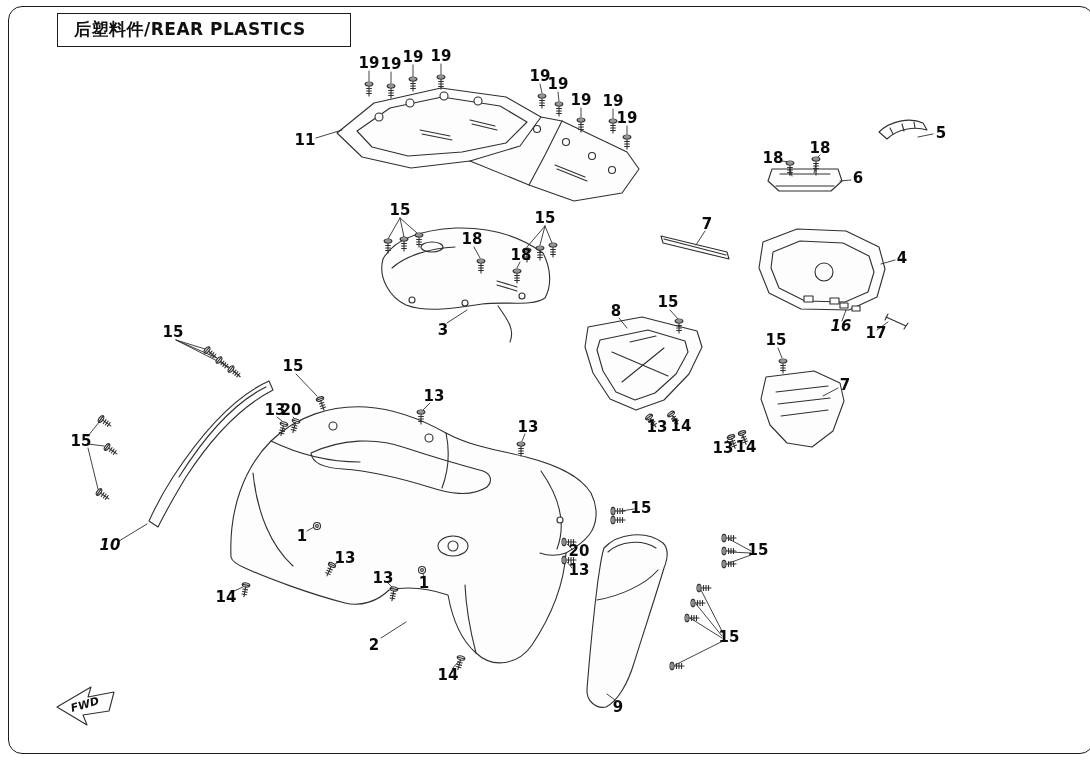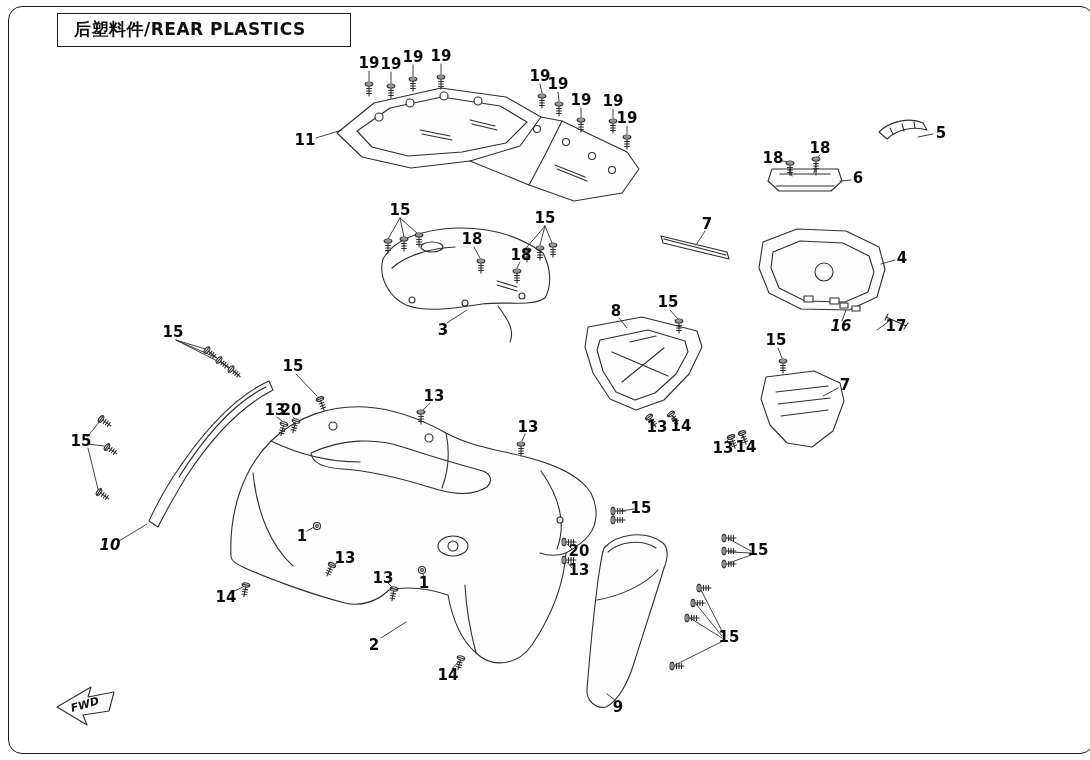--- a/index.html
+++ b/index.html
@@ -245,21 +245,21 @@
       <div class="callout" style="left: 773px; top: 158px;">18</div>
       <div class="callout" style="left: 820px; top: 148px;">18</div>
       <div class="callout" style="left: 858px; top: 178px;">6</div>
       <div class="callout" style="left: 400px; top: 210px;">15</div>
       <div class="callout" style="left: 545px; top: 218px;">15</div>
       <div class="callout" style="left: 472px; top: 239px;">18</div>
       <div class="callout" style="left: 521px; top: 255px;">18</div>
       <div class="callout" style="left: 707px; top: 224px;">7</div>
       <div class="callout" style="left: 902px; top: 258px;">4</div>
       <div class="callout" style="left: 841px; top: 326px; font-style: italic;">16</div>
-      <div class="callout" style="left: 876px; top: 326px; margin-left: 20px;">17</div>
+      <div class="callout" style="left: 876px; top: 333px;">17</div>
       <div class="callout" style="left: 443px; top: 330px;">3</div>
       <div class="callout" style="left: 616px; top: 311px;">8</div>
       <div class="callout" style="left: 668px; top: 302px;">15</div>
       <div class="callout" style="left: 173px; top: 332px;">15</div>
       <div class="callout" style="left: 293px; top: 366px;">15</div>
       <div class="callout" style="left: 81px; top: 441px;">15</div>
       <div class="callout" style="left: 275px; top: 410px;">13</div>
       <div class="callout" style="left: 291px; top: 410px;">20</div>
       <div class="callout" style="left: 434px; top: 396px;">13</div>
       <div class="callout" style="left: 528px; top: 427px;">13</div>

